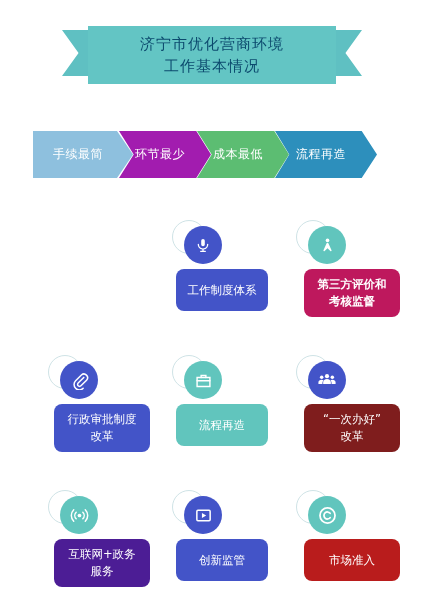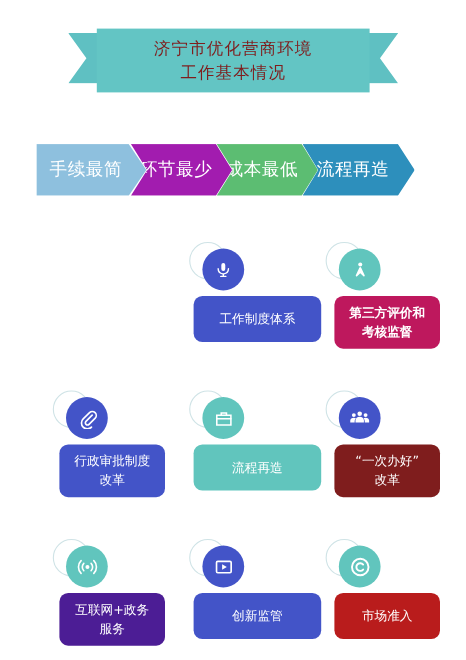--- a/index.html
+++ b/index.html
@@ -44,21 +44,21 @@
     top: 0;
     width: 248px;
     height: 58px;
     background: #63c5c4;
     display: flex;
     flex-direction: column;
     align-items: center;
     justify-content: center;
   }
   .banner-line {
-    color: #7f1d1d;
+    color: #0c4a6e;
     font-size: 15px;
     line-height: 22px;
     letter-spacing: 1px;
     white-space: nowrap;
   }
 
   
   .chevrons {
     position: absolute;
     left: 33px;
@@ -69,21 +69,21 @@
   }
   .chev {
     position: relative;
     height: 47px;
     display: flex;
     align-items: center;
     justify-content: center;
   }
   .chev span {
     color: #ffffff;
-    font-size: 16px;
+    font-size: 12px;
     letter-spacing: 0.5px;
     position: relative;
     z-index: 2;
     white-space: nowrap;
     transform: translateX(-5px);
   }
   .chev-0 {
     width: 100px;
     clip-path: polygon(0 0, 84% 0, 100% 50%, 84% 100%, 0 100%);
   }
@@ -151,21 +151,21 @@
     min-height: 42px;
     border-radius: 8px;
     display: flex;
     flex-direction: column;
     align-items: center;
     justify-content: center;
     padding: 7px 6px;
     box-sizing: border-box;
   }
   .card-0 { margin-left: 16px; width: 96px; }
-  .card-1 { margin-left: 14px; width: 116px; align-items: center; }
+  .card-1 { margin-left: 14px; width: 92px; align-items: center; }
   .card-2 { margin-left: 18px; width: 96px; }
   .card-line {
     color: #ffffff;
     font-size: 11.5px;
     line-height: 17px;
     white-space: nowrap;
     text-align: center;
   }
 </style>
 </head>

